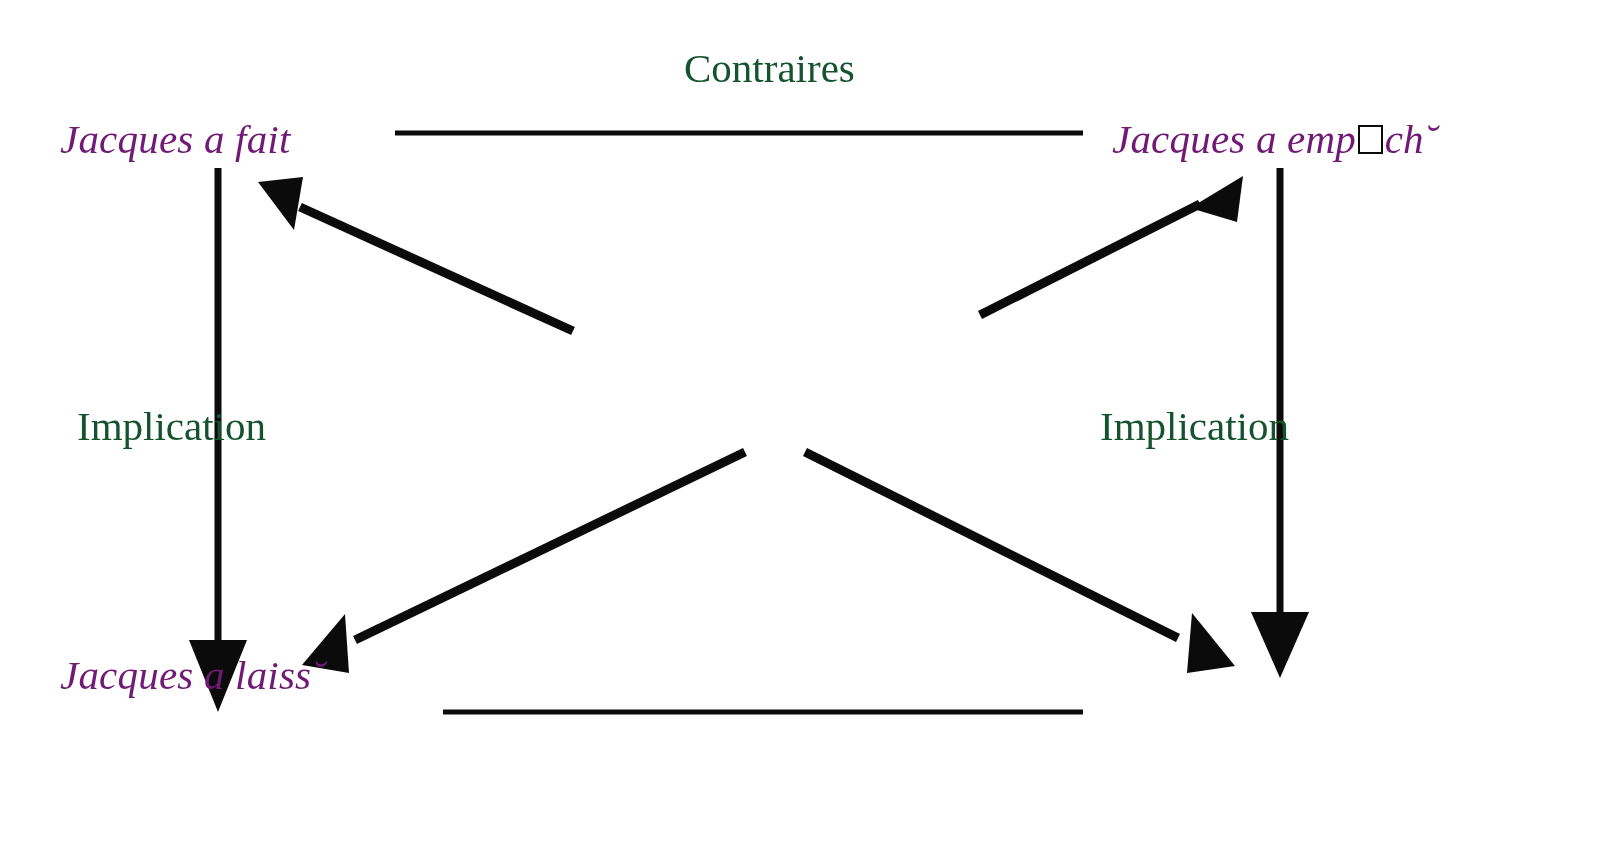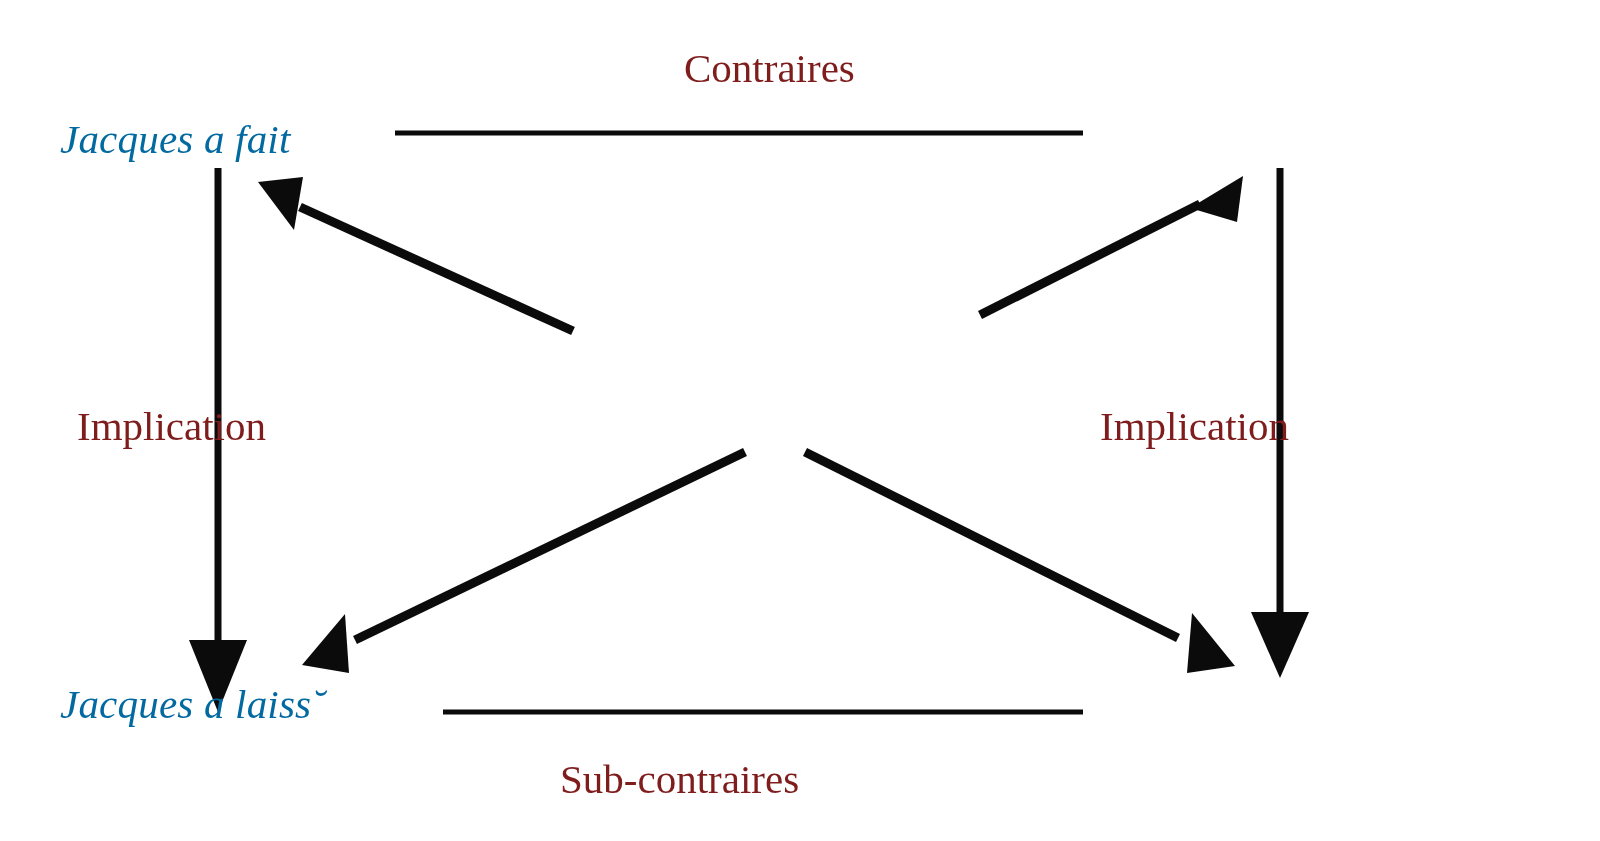--- a/index.html
+++ b/index.html
@@ -23,37 +23,37 @@
     top: 0;
     width: 1600px;
     height: 841px;
   }
   .vertex {
     position: absolute;
     font-style: italic;
     font-size: 41px;
     line-height: 1;
     white-space: nowrap;
-    color: #0369a1;
+    color: #701a75;
     letter-spacing: 0.2px;
   }
   .rel-label {
     position: absolute;
     font-style: normal;
     font-size: 41px;
     line-height: 1;
     white-space: nowrap;
-    color: #7f1d1d;
+    color: #14532d;
     background: transparent;
     font-family: Liberation Serif, serif;
   }
   
   #v-tl { left: 60px;  top: 119px; }
   #v-tr { left: 1112px; top: 119px; }
-  #v-bl { left: 60px;  top: 684px; }
+  #v-bl { left: 60px;  top: 655px; }
   #v-br { left: 1110px; top: 689px; }
 
   
   #lbl-contraires      { left: 684px; top: 48px; }
   #lbl-contradictoires { left: 603px; top: 352px; }
   #lbl-subcontraires   { left: 560px; top: 759px; }
   #lbl-impl-left       { left: 77px;  top: 406px; }
   #lbl-impl-right      { left: 1100px; top: 406px; }
 
   .missing-glyph {
@@ -94,28 +94,30 @@
     <polygon points="302,665 345,614 349,673" fill="#0b0b0b"></polygon>
 
     <line x1="805" y1="452" x2="1178" y2="638" stroke="#0b0b0b" stroke-width="9"></line>
     <polygon points="1235,666 1187,673 1192,613" fill="#0b0b0b"></polygon>
   </svg>
 
   <div class="vertex" id="v-tl">
     <span>Jacques a fait</span>
   </div>
 
+  <div class="vertex" id="v-tr">
+    <span>Jacques a emp</span><span class="missing-glyph"></span><span>ch˘</span>
+  </div>
 
   <div class="vertex" id="v-bl">
     <span>Jacques a laiss˘</span>
   </div>
 
 
   <div class="rel-label" id="lbl-contraires">Contraires</div>
 
 
-  <div class="rel-label" id="lbl-subcontraires">Sub-contraires</div>
 
   <div class="rel-label" id="lbl-impl-left">Implication</div>
 
   <div class="rel-label" id="lbl-impl-right">Implication</div>
 
 </div>
 
 </body></html>

